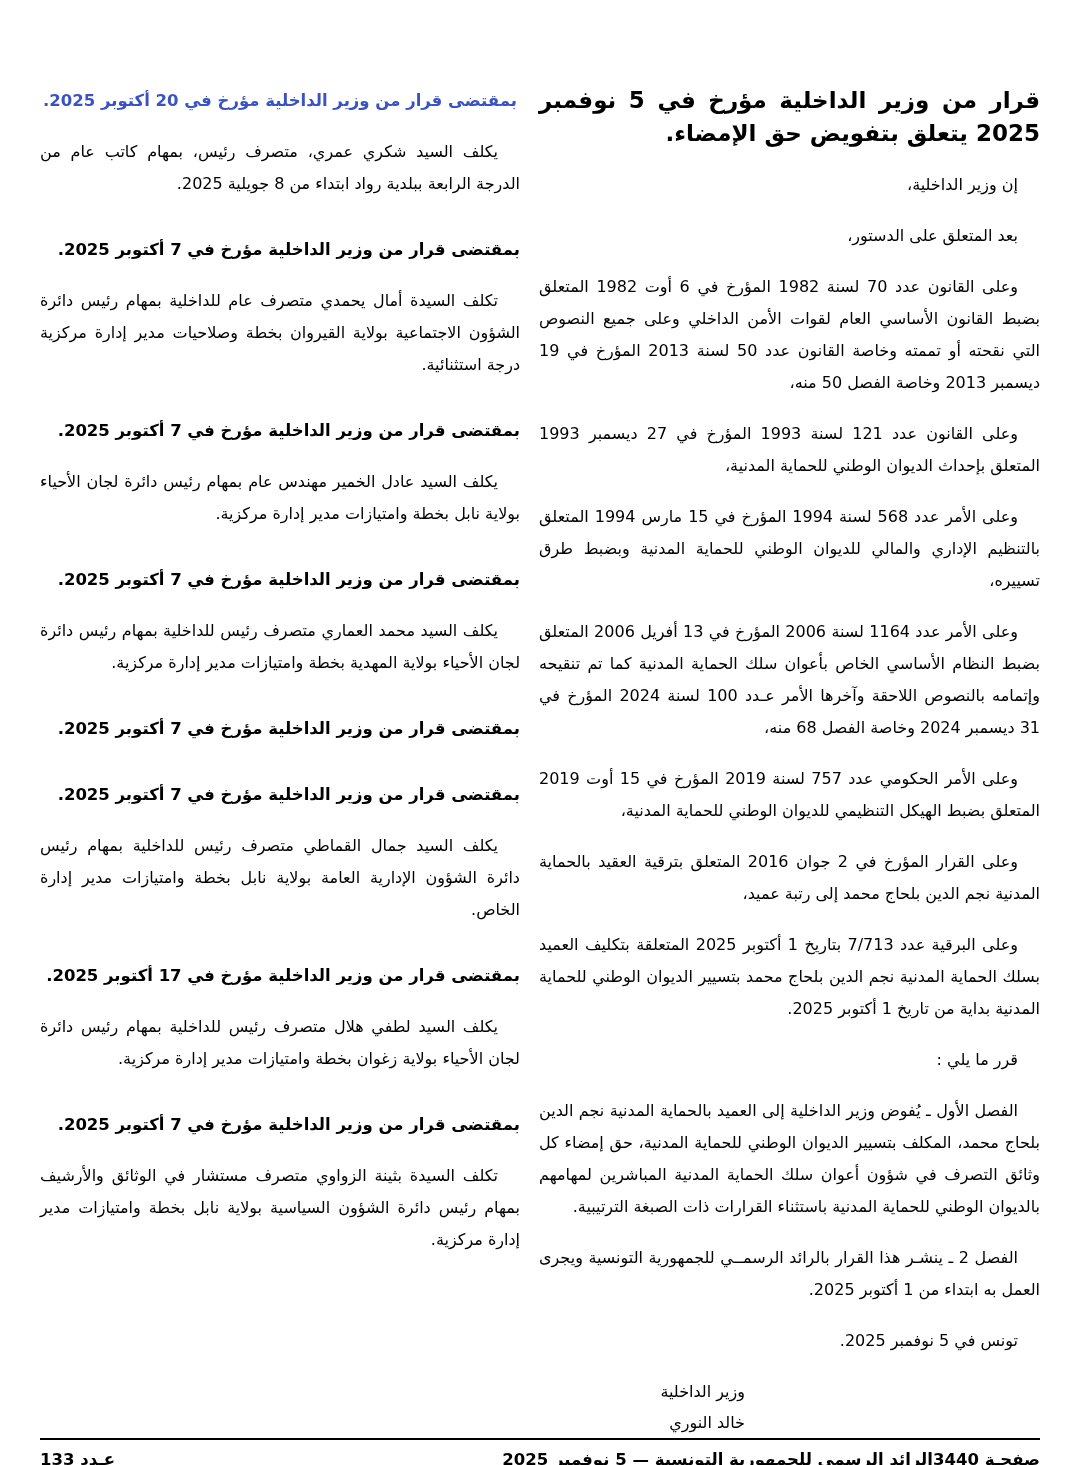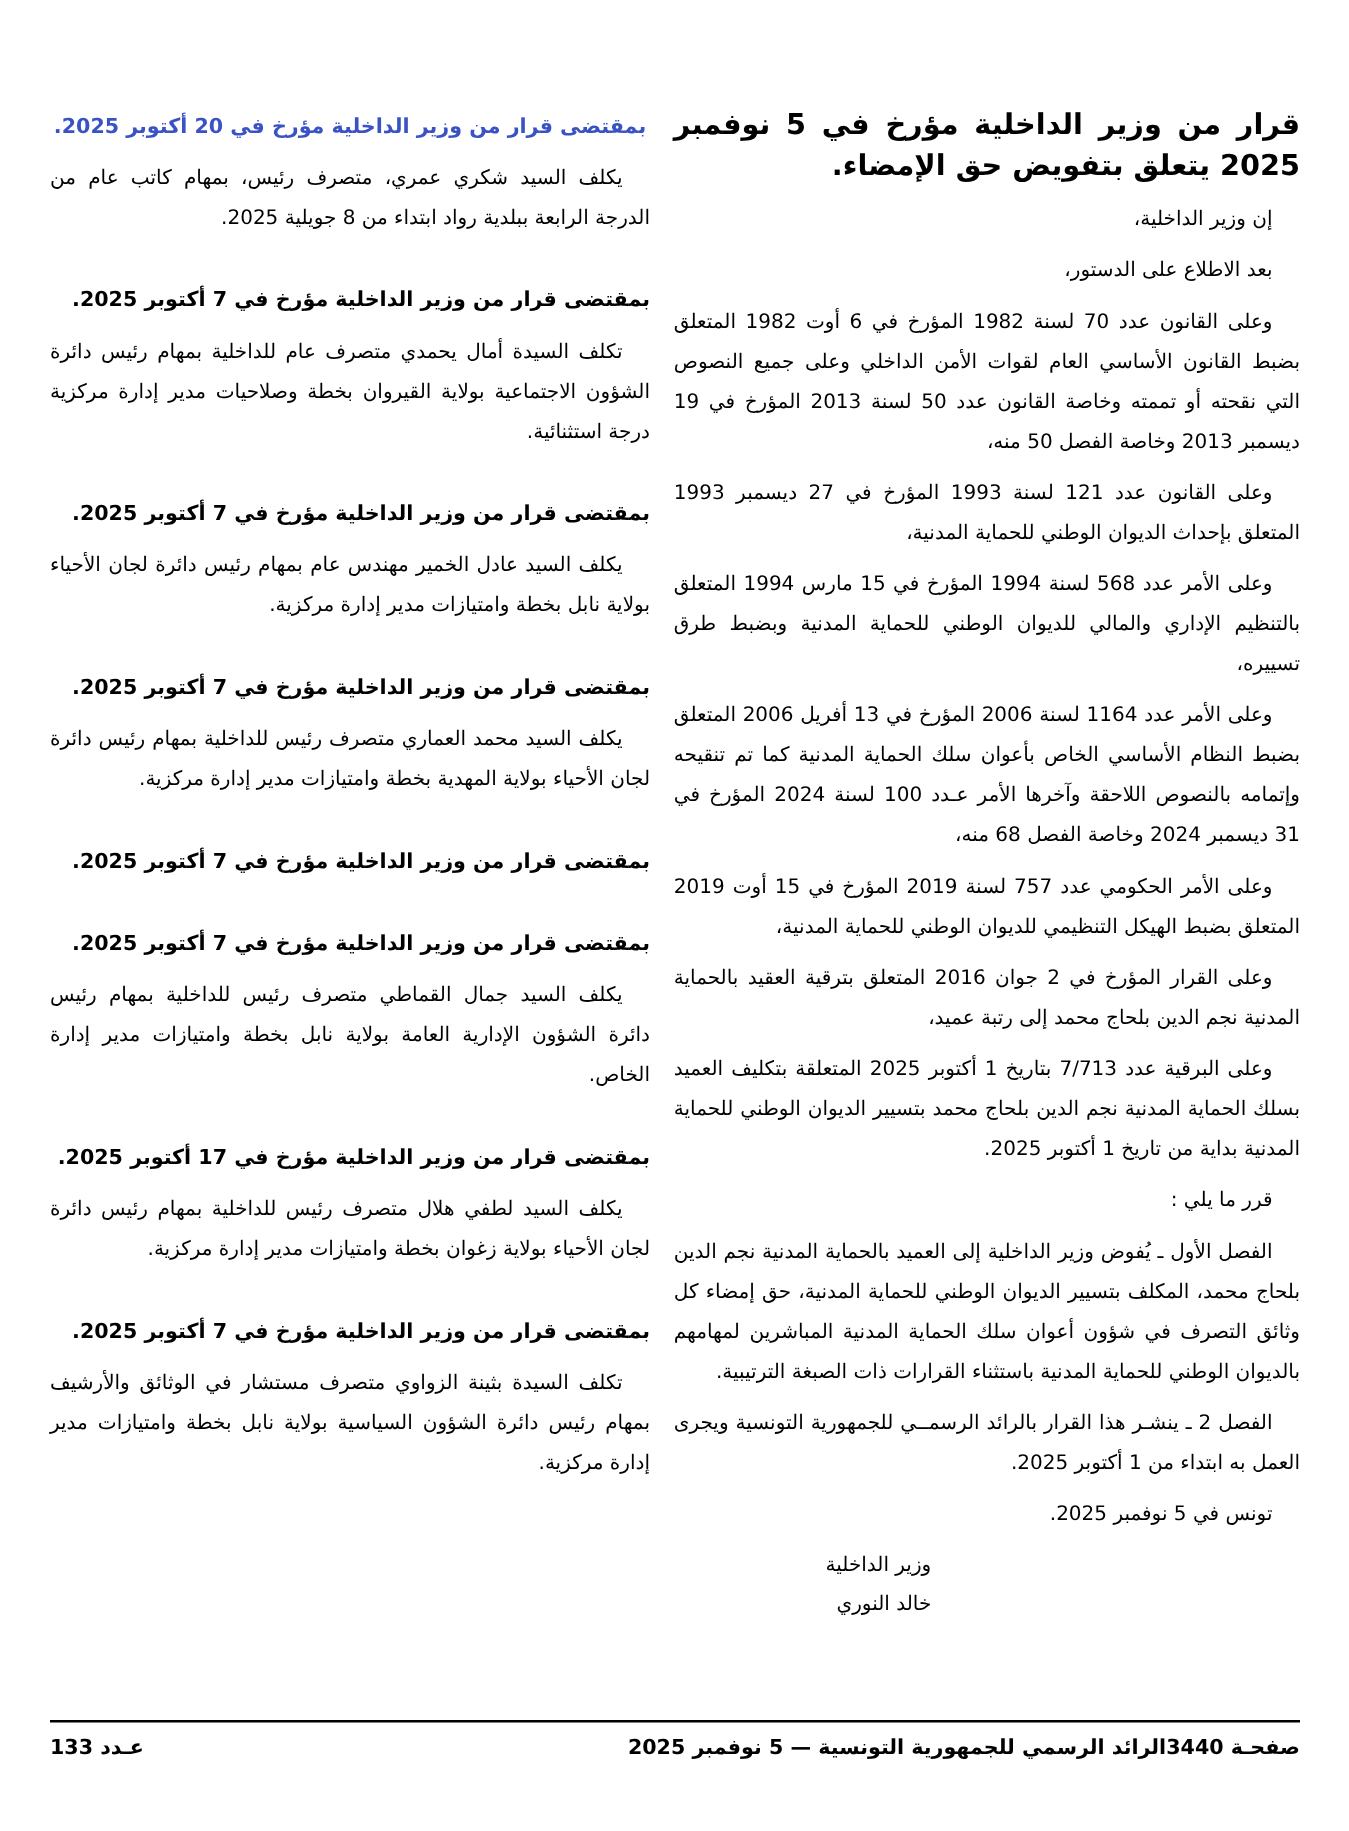--- a/index.html
+++ b/index.html
@@ -27,21 +27,21 @@
   .col-right { width: 501px; flex: 0 0 501px; }
   .col-left  { width: 480px; flex: 0 0 480px; }
 
   .decree-title {
     font-size: 23px; font-weight: bold;
     margin: 0 0 4px 0;
     text-align: justify;
     line-height: 33px;
   }
   .col p {
-    margin: 9px 0;
+    margin: 19px 0;
     text-align: justify;
     text-indent: 22px;
   }
   .intro { text-align: right; }
 
   .signature {
     width: max-content;
     margin: 4px 295px 0 0;
     line-height: 31px;
   }
@@ -73,21 +73,21 @@
 </style>
 </head>
 <body>
 
 <div class="page">
   <div class="columns">
 
     <section class="col col-right">
       <h2 class="decree-title">قرار من وزير الداخلية مؤرخ في 5 نوفمبر 2025 يتعلق بتفويض حق الإمضاء.</h2>
       <p>إن وزير الداخلية،</p>
-      <p>بعد الاطلاع على الدستور،</p>
+      <p>بعد المتعلق على الدستور،</p>
       <p>وعلى القانون عدد 70 لسنة 1982 المؤرخ في 6 أوت 1982 المتعلق بضبط القانون الأساسي العام لقوات الأمن الداخلي وعلى جميع النصوص التي نقحته أو تممته وخاصة القانون عدد 50 لسنة 2013 المؤرخ في 19 ديسمبر 2013 وخاصة الفصل 50 منه،</p>
       <p>وعلى القانون عدد 121 لسنة 1993 المؤرخ في 27 ديسمبر 1993 المتعلق بإحداث الديوان الوطني للحماية المدنية،</p>
       <p>وعلى الأمر عدد 568 لسنة 1994 المؤرخ في 15 مارس 1994 المتعلق بالتنظيم الإداري والمالي للديوان الوطني للحماية المدنية وبضبط طرق تسييره،</p>
       <p>وعلى الأمر عدد 1164 لسنة 2006 المؤرخ في 13 أفريل 2006 المتعلق بضبط النظام الأساسي الخاص بأعوان سلك الحماية المدنية كما تم تنقيحه وإتمامه بالنصوص اللاحقة وآخرها الأمر عـدد 100 لسنة 2024 المؤرخ في 31 ديسمبر 2024 وخاصة الفصل 68 منه،</p>
       <p>وعلى الأمر الحكومي عدد 757 لسنة 2019 المؤرخ في 15 أوت 2019 المتعلق بضبط الهيكل التنظيمي للديوان الوطني للحماية المدنية،</p>
       <p>وعلى القرار المؤرخ في 2 جوان 2016 المتعلق بترقية العقيد بالحماية المدنية نجم الدين بلحاج محمد إلى رتبة عميد،</p>
       <p>وعلى البرقية عدد 7/713 بتاريخ 1 أكتوبر 2025 المتعلقة بتكليف العميد بسلك الحماية المدنية نجم الدين بلحاج محمد بتسيير الديوان الوطني للحماية المدنية بداية من تاريخ 1 أكتوبر 2025.</p>
       <p class="intro">قرر ما يلي :</p>
       <p>الفصل الأول ـ يُفوض وزير الداخلية إلى العميد بالحماية المدنية نجم الدين بلحاج محمد، المكلف بتسيير الديوان الوطني للحماية المدنية، حق إمضاء كل وثائق التصرف في شؤون أعوان سلك الحماية المدنية المباشرين لمهامهم بالديوان الوطني للحماية المدنية باستثناء القرارات ذات الصبغة الترتيبية.</p>
       <p>الفصل 2 ـ ينشـر هذا القرار بالرائد الرسمــي للجمهورية التونسية ويجرى العمل به ابتداء من 1 أكتوبر 2025.</p>

